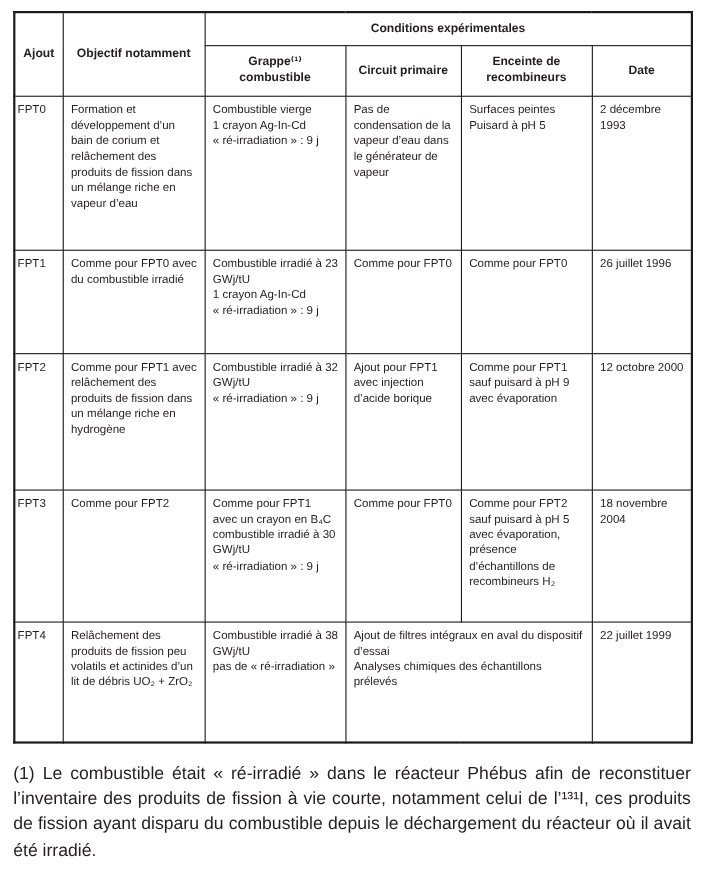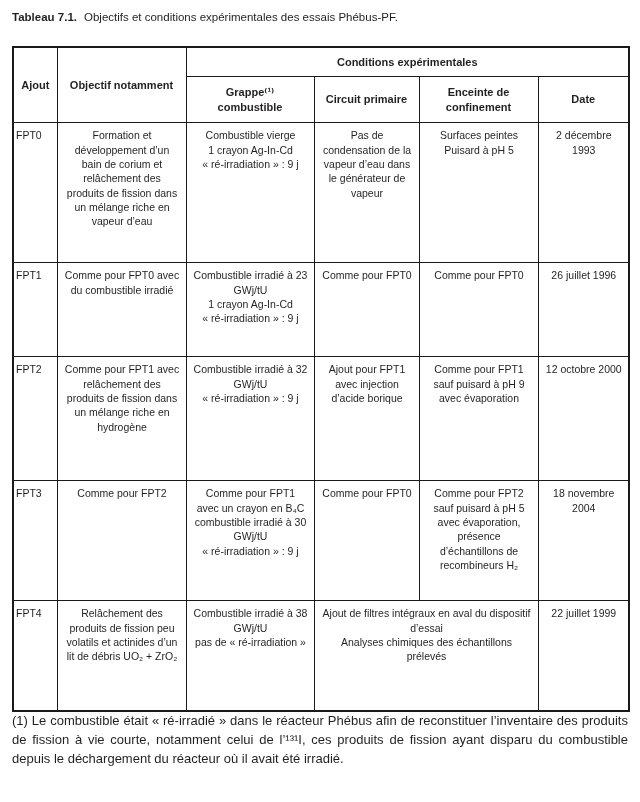--- a/index.html
+++ b/index.html
@@ -51,67 +51,66 @@
   th {
     font-weight: bold;
     font-size: 11px;
     vertical-align: middle;
     padding: 3px 4px;
   }
   tr.hrow-top th.h-conditions { height: 30px; }
   tr.hrow-sub th { height: 46px; }
   td {
     vertical-align: top;
-    text-align: center;
+    text-align: left;
     padding: 5px 6px 4px 7px;
   }
   td.essai {
     text-align: left;
     padding: 5px 2px;
   }
   tr.row-fpt0 td { height: 140px; }
   tr.row-fpt1 td { height: 94px; }
   tr.row-fpt2 td { height: 124px; }
   tr.row-fpt3 td { height: 120px; }
   tr.row-fpt4 td { height: 110px; }
   .footnote {
-    margin-top: 0;
+    margin-top: 16px;
     width: 616px;
-    font-size: 13px;
+    font-size: 16px;
     line-height: 1.45;
     text-align: justify;
   }
 </style>
 </head>
 <body>
 
 <div class="page">
 
-  <p class="caption"><span class="caption-label">Tableau 7.1.</span><span>Objectifs et conditions expérimentales des essais Phébus-PF.</span></p>
 
   <table class="main-table">
     <colgroup>
       <col class="c-essai">
         <col class="c-objectif">
         <col class="c-grappe">
         <col class="c-circuit">
         <col class="c-enceinte">
         <col class="c-date">
     </colgroup>
     <thead>
       <tr class="hrow-top">
         <th rowspan="2">Ajout</th>
         <th rowspan="2">Objectif notamment</th>
         <th colspan="4" class="h-conditions">Conditions expérimentales</th>
       </tr>
       <tr class="hrow-sub">
         <th>Grappe⁽¹⁾
 combustible</th>
         <th>Circuit primaire</th>
-        <th>Enceinte de confinement</th>
+        <th>Enceinte de recombineurs</th>
         <th>Date</th>
       </tr>
     </thead>
     <tbody>
       <tr class="row-fpt0">
         <td class="essai">FPT0</td>
         <td>Formation et développement d’un bain de corium et relâchement des produits de fission dans un mélange riche en vapeur d’eau</td>
         <td>Combustible vierge
 1 crayon Ag-In-Cd
 « ré-irradiation » : 9 j</td>

